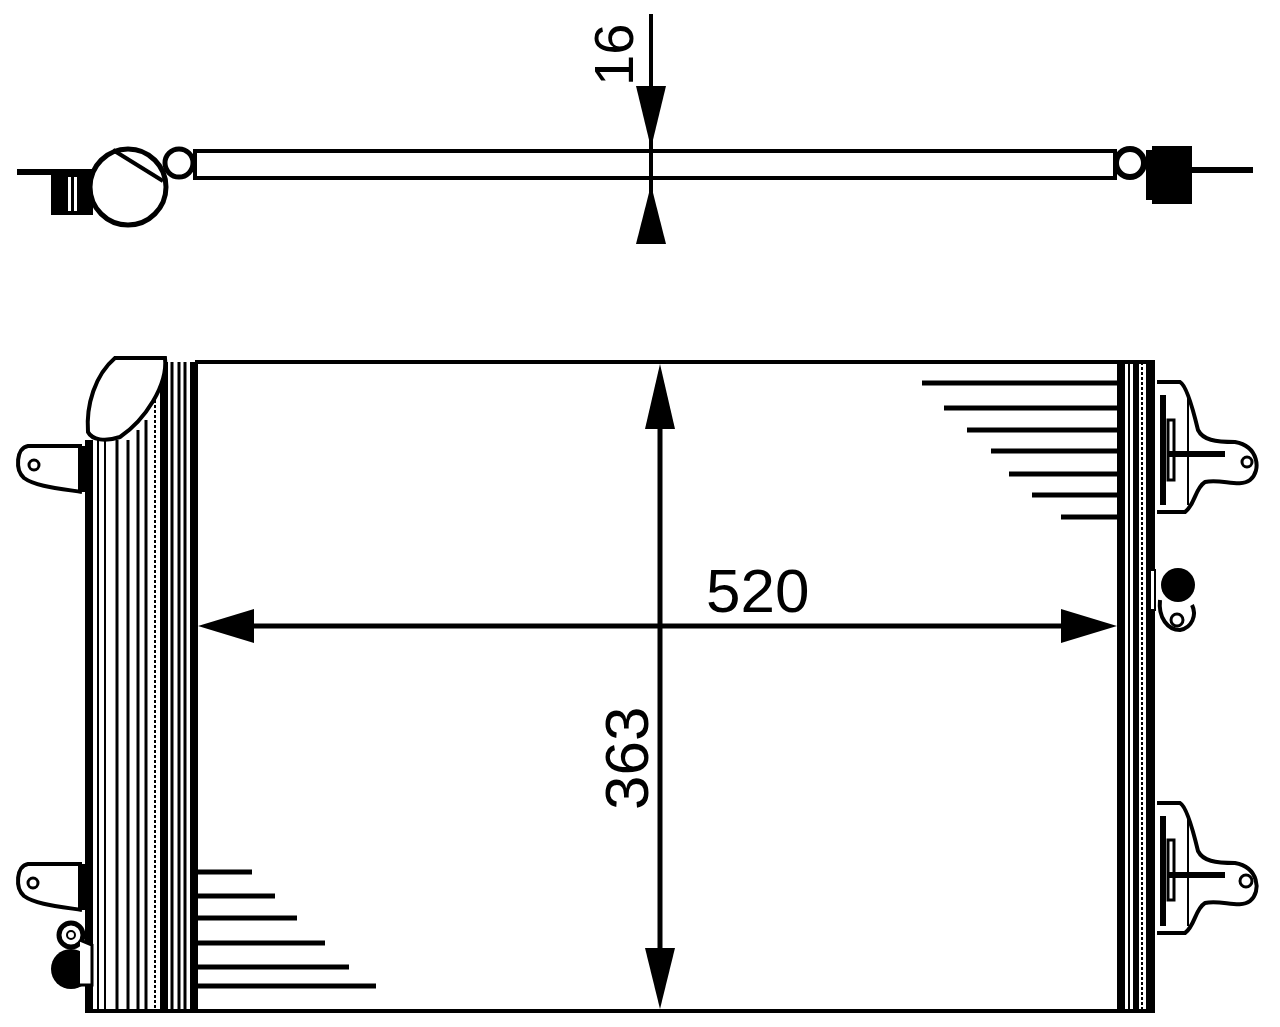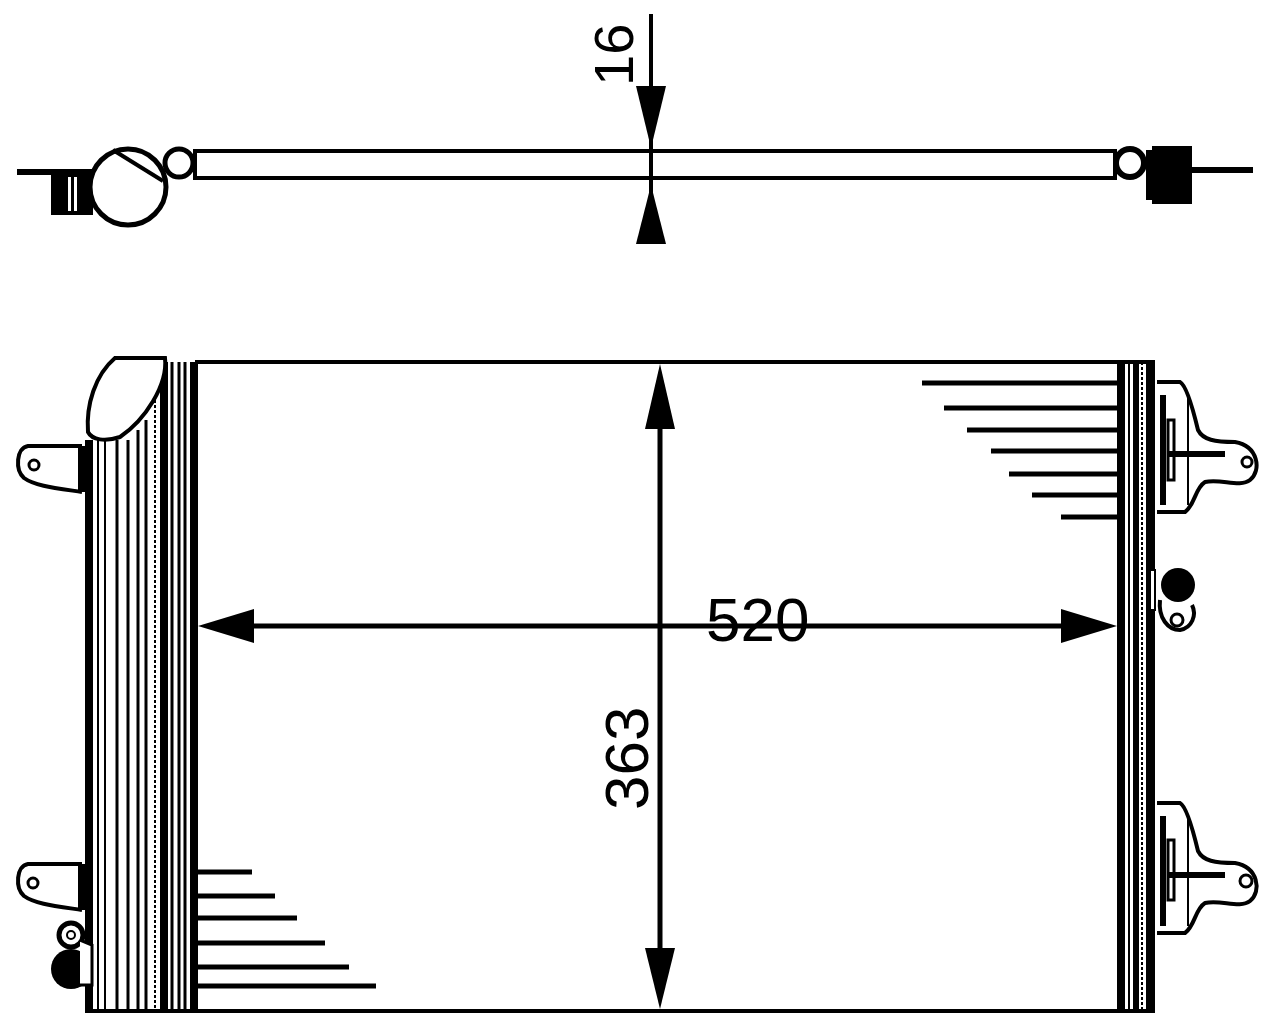--- a/index.html
+++ b/index.html
@@ -6,21 +6,21 @@
     body { width: 1280px; height: 1027px; overflow: hidden; position: relative; }
     #drawing { position: absolute; left: 0; top: 0; width: 1280px; height: 1027px; }
     .dim-label {
       position: absolute;
       font-family: "Liberation Sans", "DejaVu Sans", sans-serif;
       color: #000;
       line-height: 1;
       white-space: nowrap;
     }
     #label-16 { left: 586px; top: 14px; font-size: 56px; transform-origin: 0 0; transform: translate(0, 72px) rotate(-90deg); }
-    #label-520 { left: 706px; top: 589px; font-size: 62px; }
+    #label-520 { left: 706px; top: 560px; font-size: 62px; }
     #label-363 { left: 596px; top: 810px; font-size: 62px; transform-origin: 0 0; transform: rotate(-90deg); }
   </style>
 </head>
 <body>
 
 <svg id="drawing" viewBox="0 0 1280 1027" xmlns="http://www.w3.org/2000/svg">
   <defs>
     <marker id="ah" viewBox="0 0 10 10" refX="10" refY="5" markerWidth="10" markerHeight="10" orient="auto-start-reverse">
       <path d="M0,0 L10,5 L0,10 z" fill="#000"></path>
     </marker>

